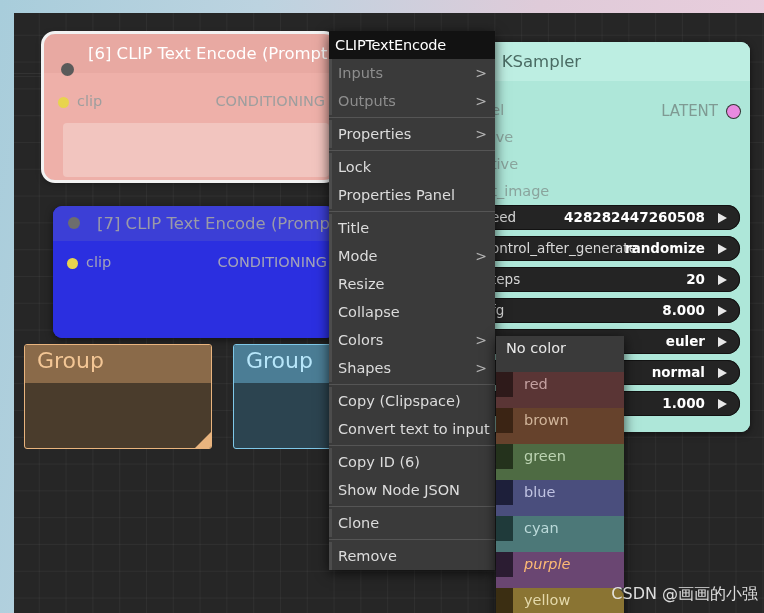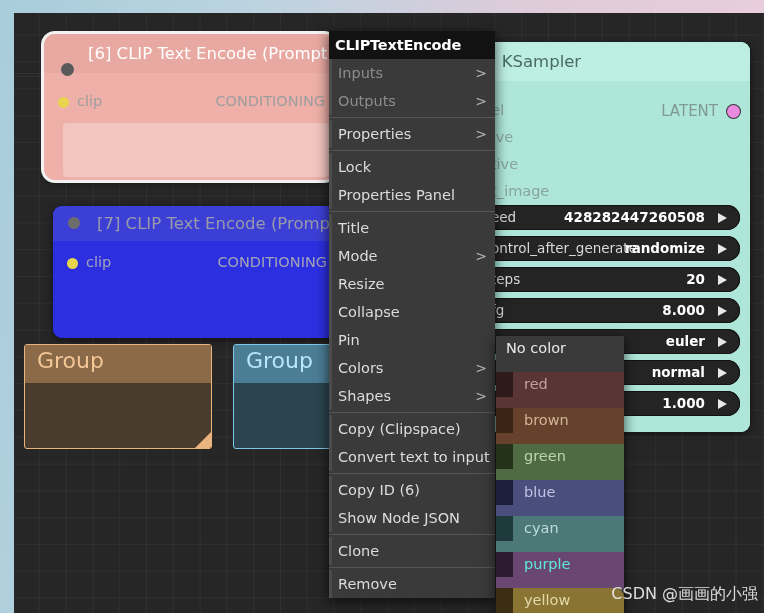--- a/index.html
+++ b/index.html
@@ -49,21 +49,21 @@
           box-shadow:inset 0 0 0 1px #121212;}
   .widget .wname{position:absolute;left:13px;top:4px;font-size:13.5px;color:#d8d8d8;white-space:nowrap;}
   .widget .wval{position:absolute;right:35px;top:4px;font-size:13.5px;color:#fff;font-weight:bold;white-space:nowrap;margin-left:17px;}
   .warrow{position:absolute;right:13px;top:8px;width:0;height:0;
           border-left:9px solid #e8e8e8;border-top:5px solid transparent;border-bottom:5px solid transparent;}
 
   
   #ctxmenu{position:absolute;left:315px;top:18px;width:166px;
            background:#3a3a3a;color:#dcdcdc;font-size:14.5px;
            box-shadow:0 3px 12px rgba(0,0,0,.7);z-index:40;}
-  #ctxmenu .mtitle{background:#121212;color:#fff;font-weight:bold;
+  #ctxmenu .mtitle{background:#121212;color:#fff;font-weight:normal;
            padding:6px 0 6px 6px;font-size:14.5px;letter-spacing:-.2px;}
   .mi{position:relative;padding:6px 6px 6px 6px;border-left:3px solid #4c4c4c;
       white-space:nowrap;cursor:default;}
   .mi.dim{color:#8d8d8d;}
   .mi .arrow{position:absolute;right:8px;top:6px;color:#b5b5b5;font-size:14px;}
   .sep{height:1px;background:#555;margin:2px 0;}
 
   
   #colormenu{position:absolute;left:482px;top:323px;width:128px;
              background:#3a3a3a;font-size:14.5px;z-index:60;
@@ -207,23 +207,20 @@
         <span>Mode</span>
         <span class="arrow">&gt;</span>
       </div>
       <div class="mi">
         <span>Resize</span>
       </div>
       <div class="mi">
         <span>Collapse</span>
       </div>
       <div class="mi">
-        <span>Pin</span>
-      </div>
-      <div class="mi">
         <span>Colors</span>
         <span class="arrow">&gt;</span>
       </div>
       <div class="mi">
         <span>Shapes</span>
         <span class="arrow">&gt;</span>
       </div>
       <div class="sep"></div>
 
       <div class="mi">
@@ -270,21 +267,21 @@
         <span>green</span>
       </div>
       <div class="ci" style="background:#4a4e7d;color:#c0c3e2;">
         <span class="sw" style="background:#1d1f3a;"></span>
         <span>blue</span>
       </div>
       <div class="ci" style="background:#4c7878;color:#bcdada;">
         <span class="sw" style="background:#1f3a3a;"></span>
         <span>cyan</span>
       </div>
-      <div class="ci" style="background:#6a4672;color:#5eead4;">
+      <div class="ci" style="background:#6a4672;color:#fdba74;font-style:italic;">
         <span class="sw" style="background:#2b1c32;"></span>
         <span>purple</span>
       </div>
       <div class="ci" style="background:#8a7433;color:#e4d9ab;border-radius:9px;">
         <span class="sw" style="background:#3b2e12;"></span>
         <span>yellow</span>
       </div>
       <div class="ci" style="background:#000000;color:#cccccc;">
         <span class="sw" style="background:#1a1a1a;"></span>
         <span>black</span>

